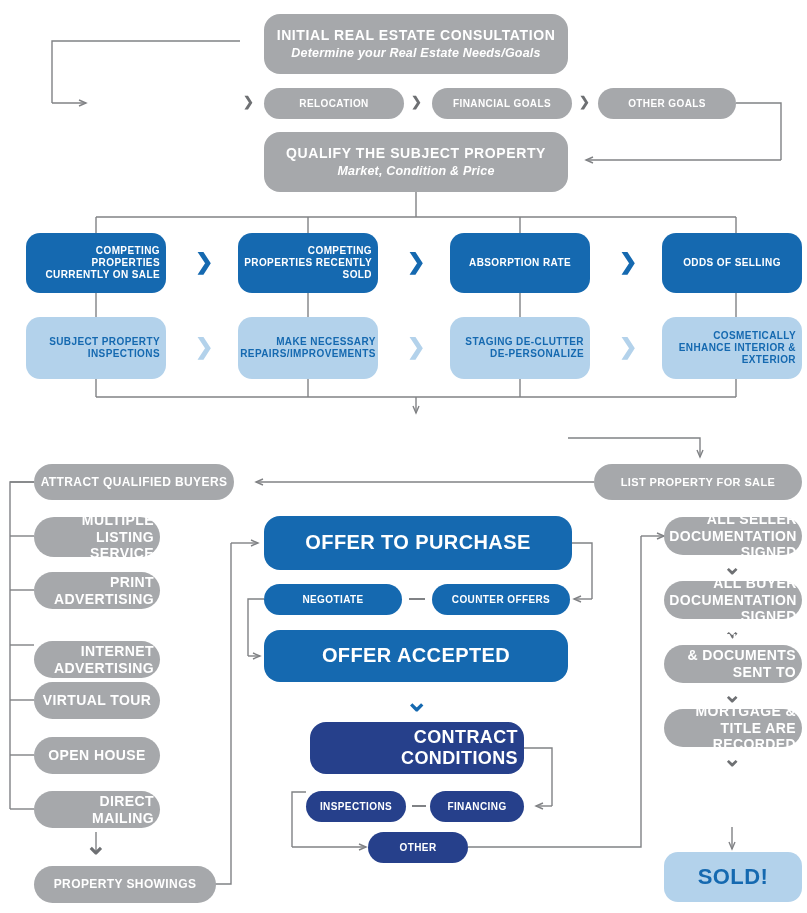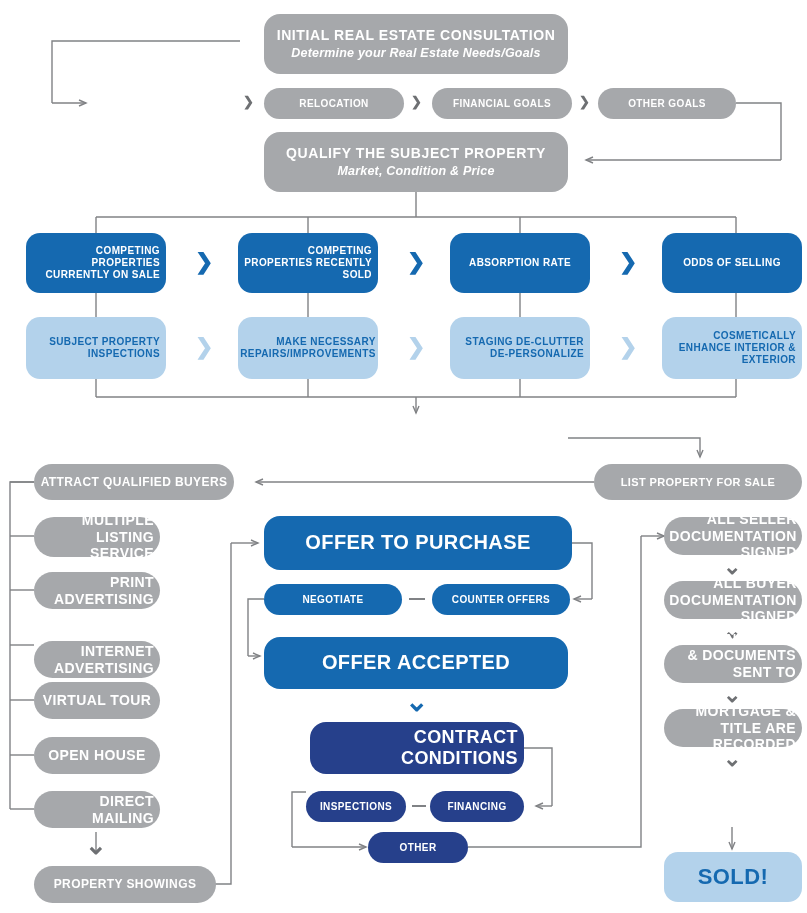--- a/index.html
+++ b/index.html
@@ -188,21 +188,21 @@
   <div class="chev chev-gray" style="left:85px;top:832px;font-size:26px;">⌄</div>
 
   <div class="node gray t12" style="left:34px;top:866px;width:182px;height:37px;border-radius:19px;">PROPERTY SHOWINGS</div>
 
   <div class="node blue t20" style="left:264px;top:516px;width:308px;height:54px;border-radius:16px;">OFFER TO PURCHASE</div>
 
   <div class="node blue t10" style="left:264px;top:584px;width:138px;height:31px;border-radius:16px;">NEGOTIATE</div>
   <div style="position:absolute;left:409px;top:598px;width:16px;height:2px;background:#808285;"></div>
   <div class="node blue t10" style="left:432px;top:584px;width:138px;height:31px;border-radius:16px;">COUNTER OFFERS</div>
 
-  <div class="node blue t20" style="left:264px;top:630px;width:304px;height:52px;border-radius:16px;margin-top:7px;">OFFER ACCEPTED</div>
+  <div class="node blue t20" style="left:264px;top:630px;width:304px;height:52px;border-radius:16px;">OFFER ACCEPTED</div>
 
   <div class="chev chev-blue" style="left:405px;top:688px;font-size:28px;">⌄</div>
 
   <div class="node navy t18" style="left:310px;top:722px;width:214px;height:52px;border-radius:16px;">CONTRACT CONDITIONS</div>
 
   <div class="node navy t10" style="left:306px;top:791px;width:100px;height:31px;border-radius:16px;">INSPECTIONS</div>
   <div style="position:absolute;left:412px;top:805px;width:14px;height:2px;background:#808285;"></div>
   <div class="node navy t10" style="left:430px;top:791px;width:94px;height:31px;border-radius:16px;">FINANCING</div>
 
   <div class="node navy t10" style="left:368px;top:832px;width:100px;height:31px;border-radius:16px;">OTHER</div>

